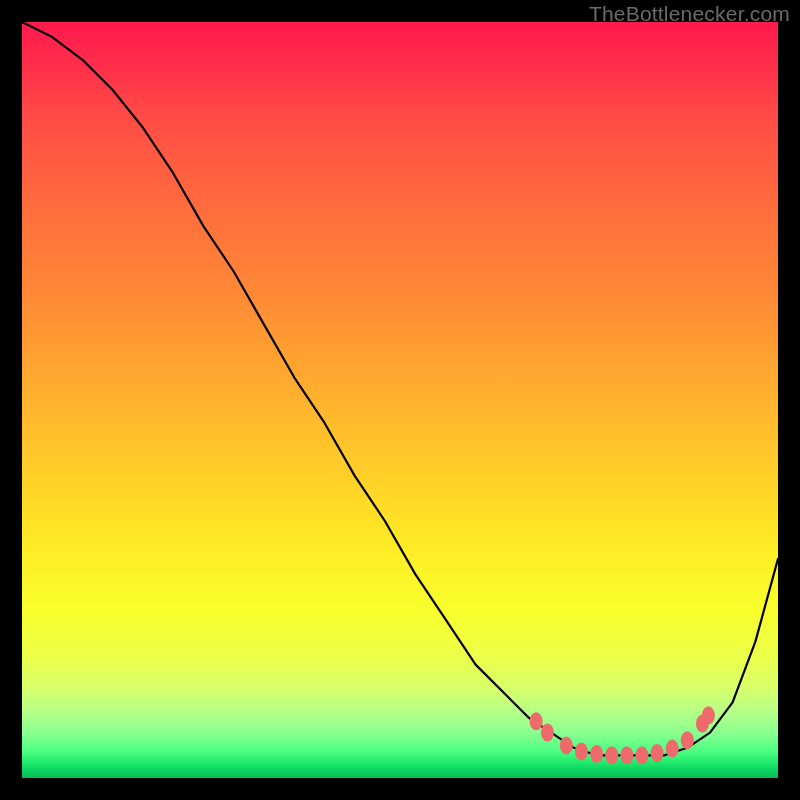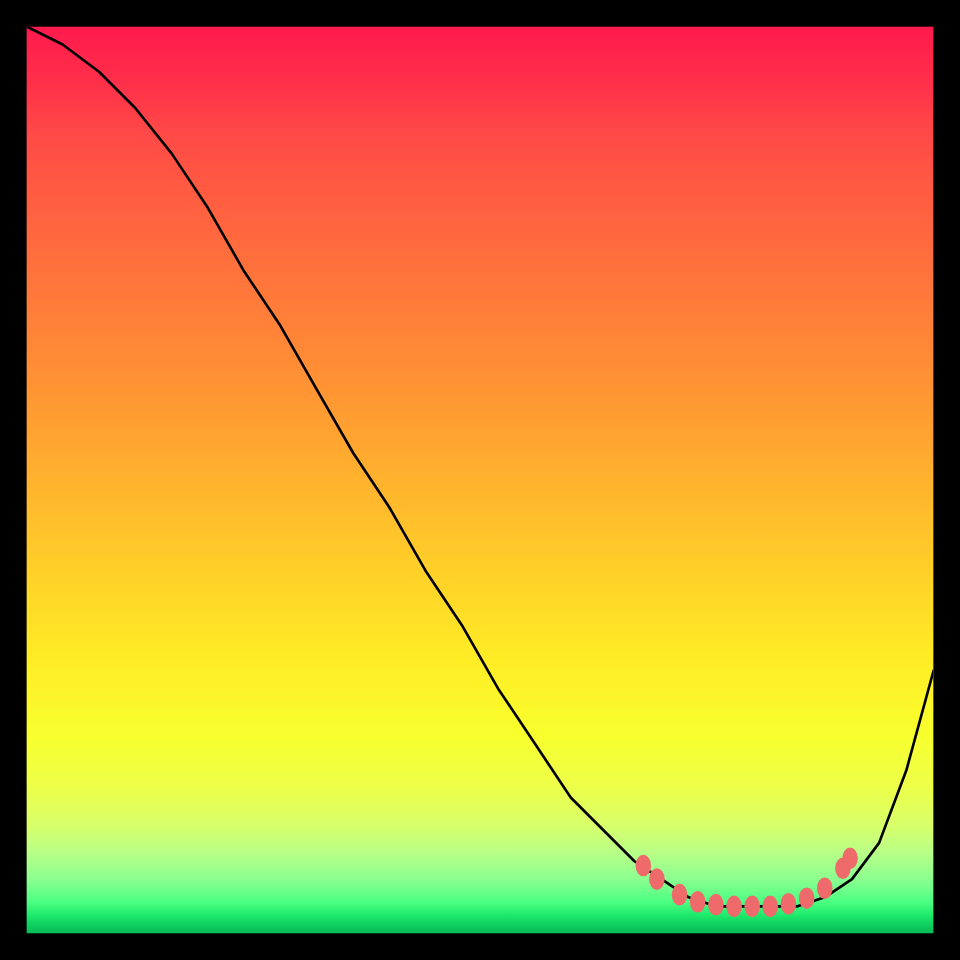--- a/index.html
+++ b/index.html
@@ -86,13 +86,14 @@
           <ellipse cx="604.8" cy="733.3" rx="6.5" ry="9" fill="#ef6b6b"></ellipse>
           <ellipse cx="619.9" cy="733.3" rx="6.5" ry="9" fill="#ef6b6b"></ellipse>
           <ellipse cx="635.0" cy="731.1" rx="6.5" ry="9" fill="#ef6b6b"></ellipse>
           <ellipse cx="650.2" cy="726.5" rx="6.5" ry="9" fill="#ef6b6b"></ellipse>
           <ellipse cx="665.3" cy="718.2" rx="6.5" ry="9" fill="#ef6b6b"></ellipse>
           <ellipse cx="680.4" cy="701.6" rx="6.5" ry="9" fill="#ef6b6b"></ellipse>
           <ellipse cx="686.4" cy="693.3" rx="6.5" ry="9" fill="#ef6b6b"></ellipse>
         </g>
     </svg>
   </div>
+  <div class="watermark">TheBottlenecker.com</div>
 </div>
 
 </body></html>

